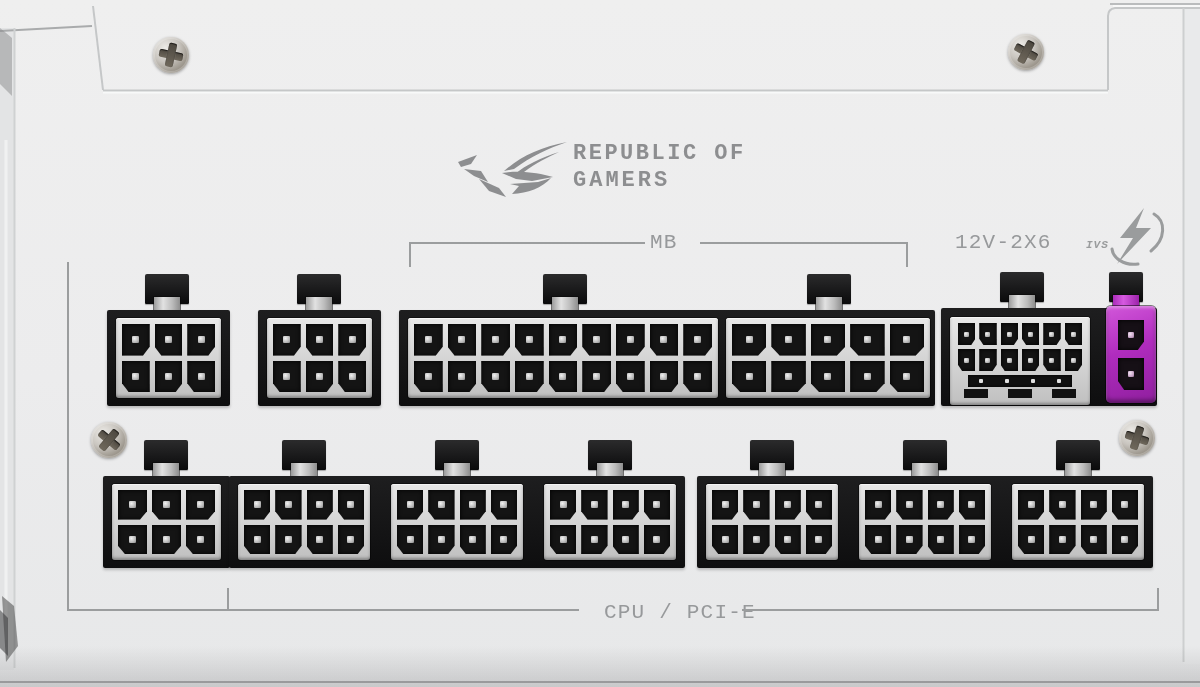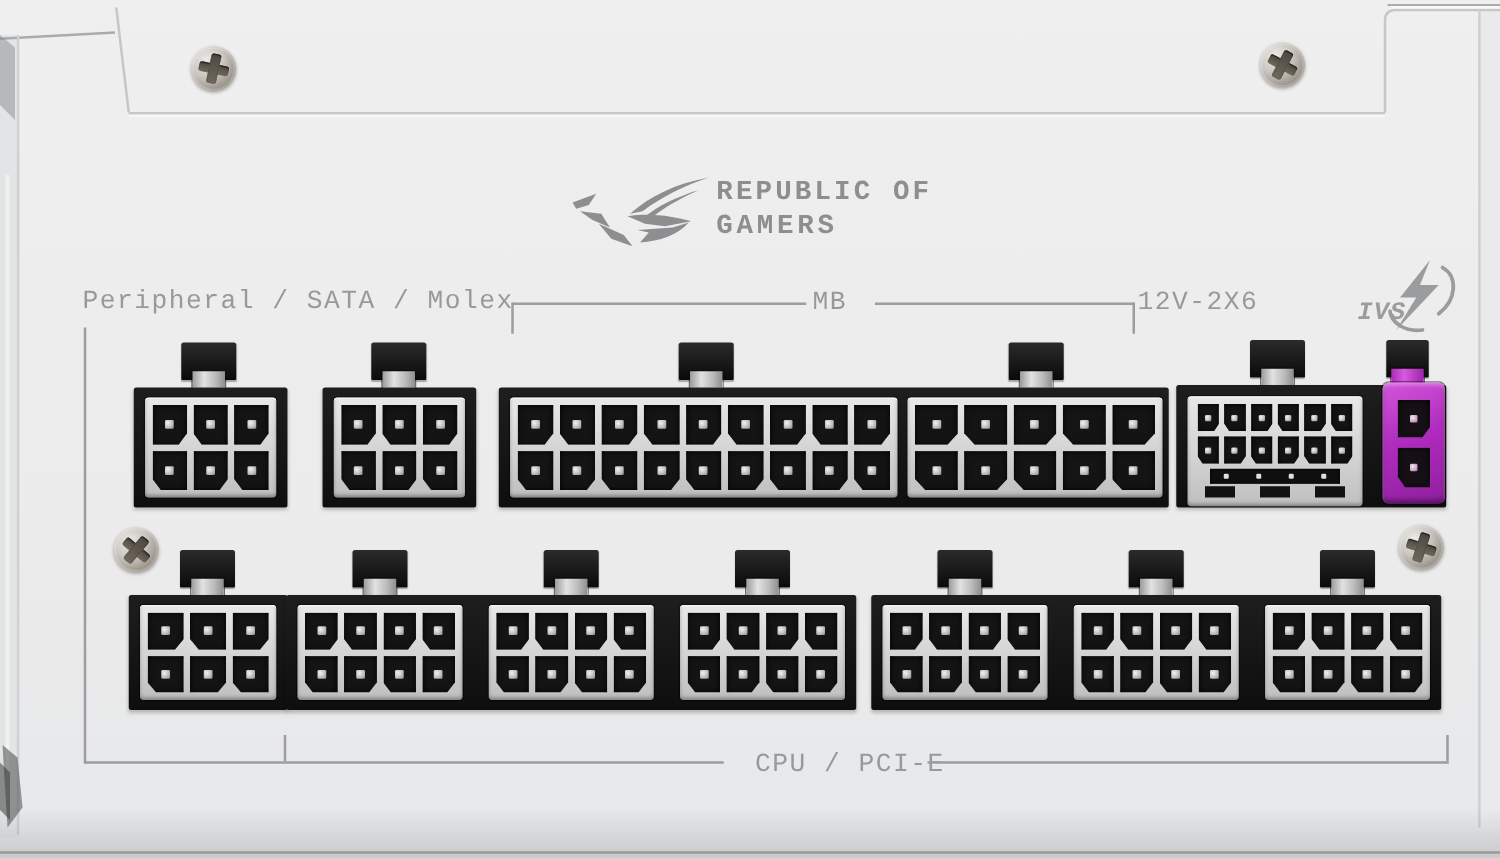--- a/index.html
+++ b/index.html
@@ -41,21 +41,21 @@
   .screw{position:absolute;z-index:3;width:36px;height:36px;border-radius:50%;
          background:radial-gradient(circle at 34% 30%,#eceae6,#c9c5bf 40%,#9a948a 72%,#776f63 100%);
          box-shadow:0 1px 3px rgba(0,0,0,.35), inset 0 0 0 2px rgba(255,255,255,.22);}
   .screw .cr{position:absolute;inset:0;}
   .screw .b1,.screw .b2{position:absolute;left:50%;top:50%;background:linear-gradient(#4d4840,#6f685c);border-radius:2px;
                         box-shadow:inset 0 1px 1px rgba(0,0,0,.6), 0 0 1px rgba(255,255,255,.4);}
   .screw .b1{width:24px;height:8px;margin:-4px 0 0 -12px;}
   .screw .b2{width:8px;height:24px;margin:-12px 0 0 -4px;}
   .rot12{transform:rotate(12deg);} .rot28{transform:rotate(28deg);} .rot40{transform:rotate(40deg);} .rot18{transform:rotate(18deg);}
   .logo-svg,.ivs-svg{position:absolute;z-index:1;}
-  .ivs-lbl{position:absolute;z-index:1;color:#9a9c9d;font-size:20px;font-style:italic;font-weight:bold;letter-spacing:1px;}
+  .ivs-lbl{position:absolute;z-index:1;color:#9a9c9d;font-size:11px;font-style:italic;font-weight:bold;letter-spacing:1px;}
 </style>
 </head>
 <body>
 
 <div id="stage">
 
   <svg id="caselines" width="1200" height="687">
     <defs>
       <linearGradient id="bsh" x1="0" y1="0" x2="0" y2="1">
         <stop offset="0" stop-color="rgba(90,90,92,0)"></stop>
@@ -86,23 +86,22 @@
     <path d="M119 37 C100 43 86 50 75 59 L84 57 C96 48 108 42 119 37 Z"></path>
     <path d="M62 58 C80 55 99 58 113 62 L92 66 L76 64 Z"></path>
     <path d="M70 69 L98 67 L111 63 C102 73 88 78 72 79 L79 71 Z"></path>
     <path d="M18 47 L37 40 L31 49 L21 52 Z"></path>
     <path d="M24 54 L41 56 L48 67 L34 61 Z"></path>
     <path d="M39 64 L59 73 L66 82 L49 76 Z"></path>
   </svg>
   <span class="brand" style="left:573px;top:141px">REPUBLIC OF</span>
   <span class="brand" style="left:573px;top:168px;letter-spacing:3px">GAMERS</span>
 
-  <span class="lbl" style="left:66px;top:230px">Peripheral / SATA / Molex</span>
   <span class="lbl" style="left:650px;top:231px">MB</span>
-  <span class="lbl" style="left:910px;top:231px">12V-2X6</span>
+  <span class="lbl" style="left:955px;top:231px">12V-2X6</span>
   <span class="lbl" style="left:604px;top:601px">CPU / PCI-E</span>
   <span class="ivs-lbl" style="left:1086px;top:239px">IVS</span>
 
   <svg class="ivs-svg" style="left:1108px;top:206px" width="62" height="64" viewBox="0 0 62 64">
     <polygon points="36,2 12,32 25,32 9,58 43,22 28,22" fill="#9a9c9d"></polygon>
     <path d="M46 8 C58 15 58 33 43 45" fill="none" stroke="#9a9c9d" stroke-width="3" stroke-linecap="round"></path>
     <path d="M30 58 C16 60 5 52 4 43" fill="none" stroke="#9a9c9d" stroke-width="3" stroke-linecap="round"></path>
   </svg>
 
   <div class="vline" style="left:67px;top:262px;height:349px"></div>

